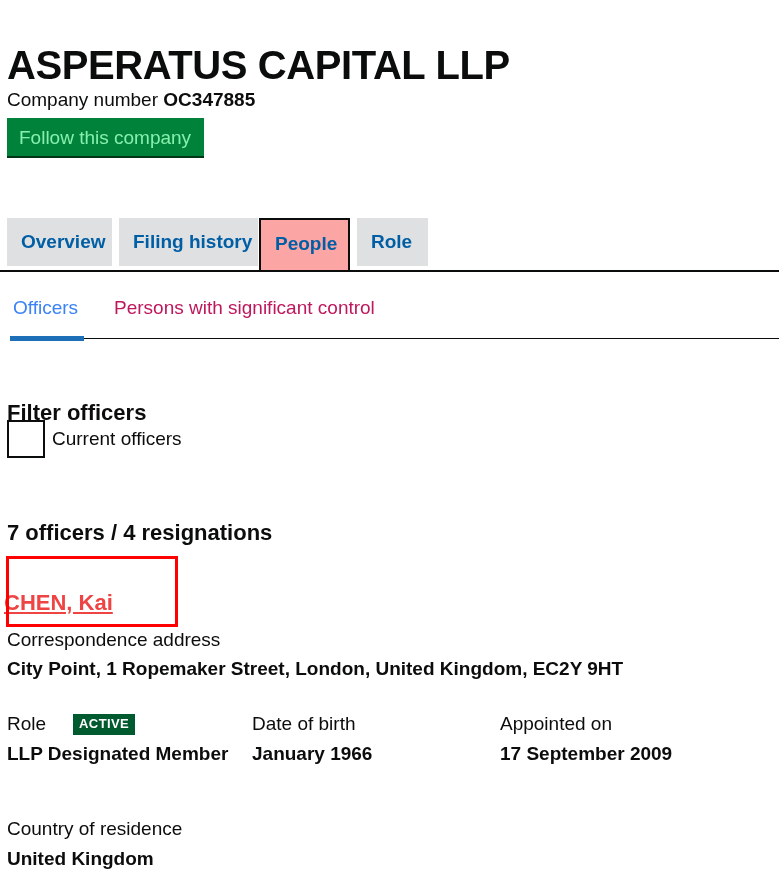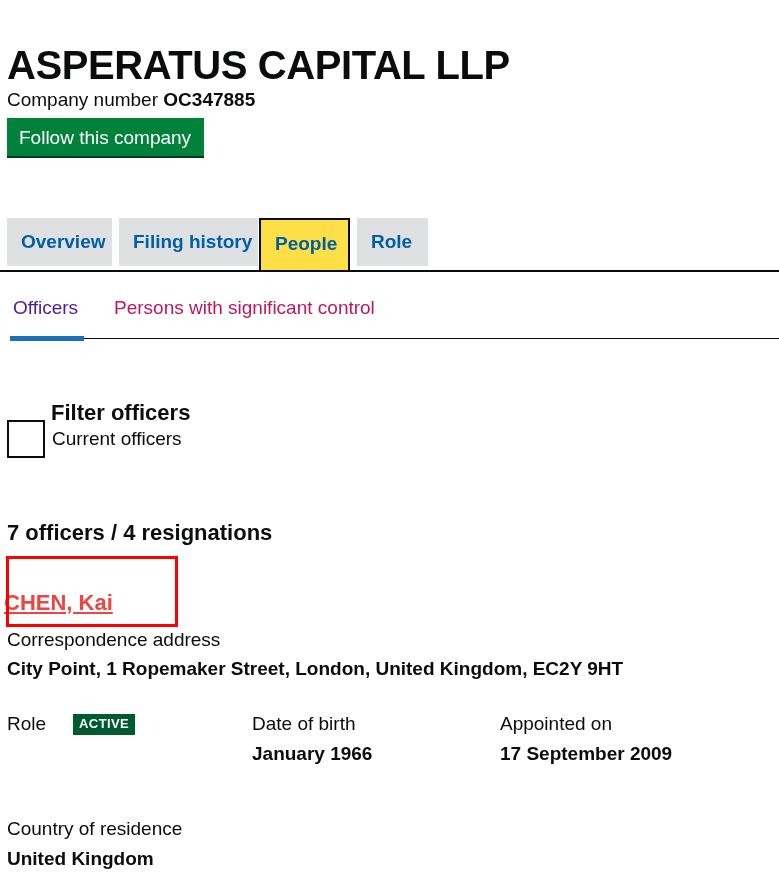--- a/index.html
+++ b/index.html
@@ -41,21 +41,21 @@
   .company-number-line .cn-value {
     font-weight: bold;
   }
 
   
   .follow-button {
     position: absolute;
     left: 7px;
     top: 118px;
     background: #00823b;
-    color: #ffffff;
+    color: #86efac;
     border: 0;
     border-bottom: 2px solid #003618;
     padding: 8px 13px 8px 12px;
     font-family: "Liberation Sans", sans-serif;
     font-size: 19px;
     line-height: 21px;
     cursor: pointer;
     box-sizing: border-box;
     height: 40px;
     white-space: nowrap;
@@ -85,21 +85,21 @@
     color: #005ea5;
     font-size: 19px;
     font-weight: bold;
     line-height: 48px;
     padding: 0 14px;
     box-sizing: border-box;
     cursor: pointer;
     white-space: nowrap;
   }
   .tab.active {
-    background: #fde047;
+    background: #fca5a5;
     height: 52px;
     border: 2px solid #0b0c0c;
     border-bottom: 0;
     line-height: 48px;
     z-index: 3;
   }
 
   
   .subtabs {
     position: absolute;
@@ -111,21 +111,21 @@
   .subtab {
     position: absolute;
     top: 0;
     font-size: 19px;
     line-height: 24px;
     color: #be185d;
     cursor: pointer;
     white-space: nowrap;
   }
   .subtab.active {
-    color: #4c1d95;
+    color: #3b82f6;
   }
   .subtab-underline {
     position: absolute;
     left: 10px;
     top: 40px;
     width: 74px;
     height: 5px;
     background: #1d70b8;
   }
   .subtab-rule {
@@ -140,21 +140,20 @@
   
   .filter-heading {
     position: absolute;
     left: 7px;
     top: 382px;
     font-size: 22px;
     line-height: 26px;
     font-weight: bold;
     color: #0b0c0c;
     white-space: nowrap;
-    margin-left: 44px;
   }
   .checkbox-row {
     position: absolute;
     left: 7px;
     top: 420px;
     height: 38px;
   }
   .checkbox-box {
     position: absolute;
     left: 0;
@@ -316,20 +315,21 @@
 <a class="officer-name-link" href="#">CHEN, Kai</a>
 <div class="highlight-box"></div>
 
 <div class="corr-label">Correspondence address</div>
 <div class="corr-value">City Point, 1 Ropemaker Street, London, United Kingdom, EC2Y 9HT</div>
 
 <div class="detail-col c1">
   <div class="detail-label">
     <span>Role</span><span class="status-badge">ACTIVE</span>
   </div>
+  <div class="detail-value">LLP Designated Member</div>
 </div>
 
 <div class="detail-col c2">
   <div class="detail-label">Date of birth</div>
   <div class="detail-value">January 1966</div>
 </div>
 
 <div class="detail-col c3">
   <div class="detail-label">Appointed on</div>
   <div class="detail-value">17 September 2009</div>

